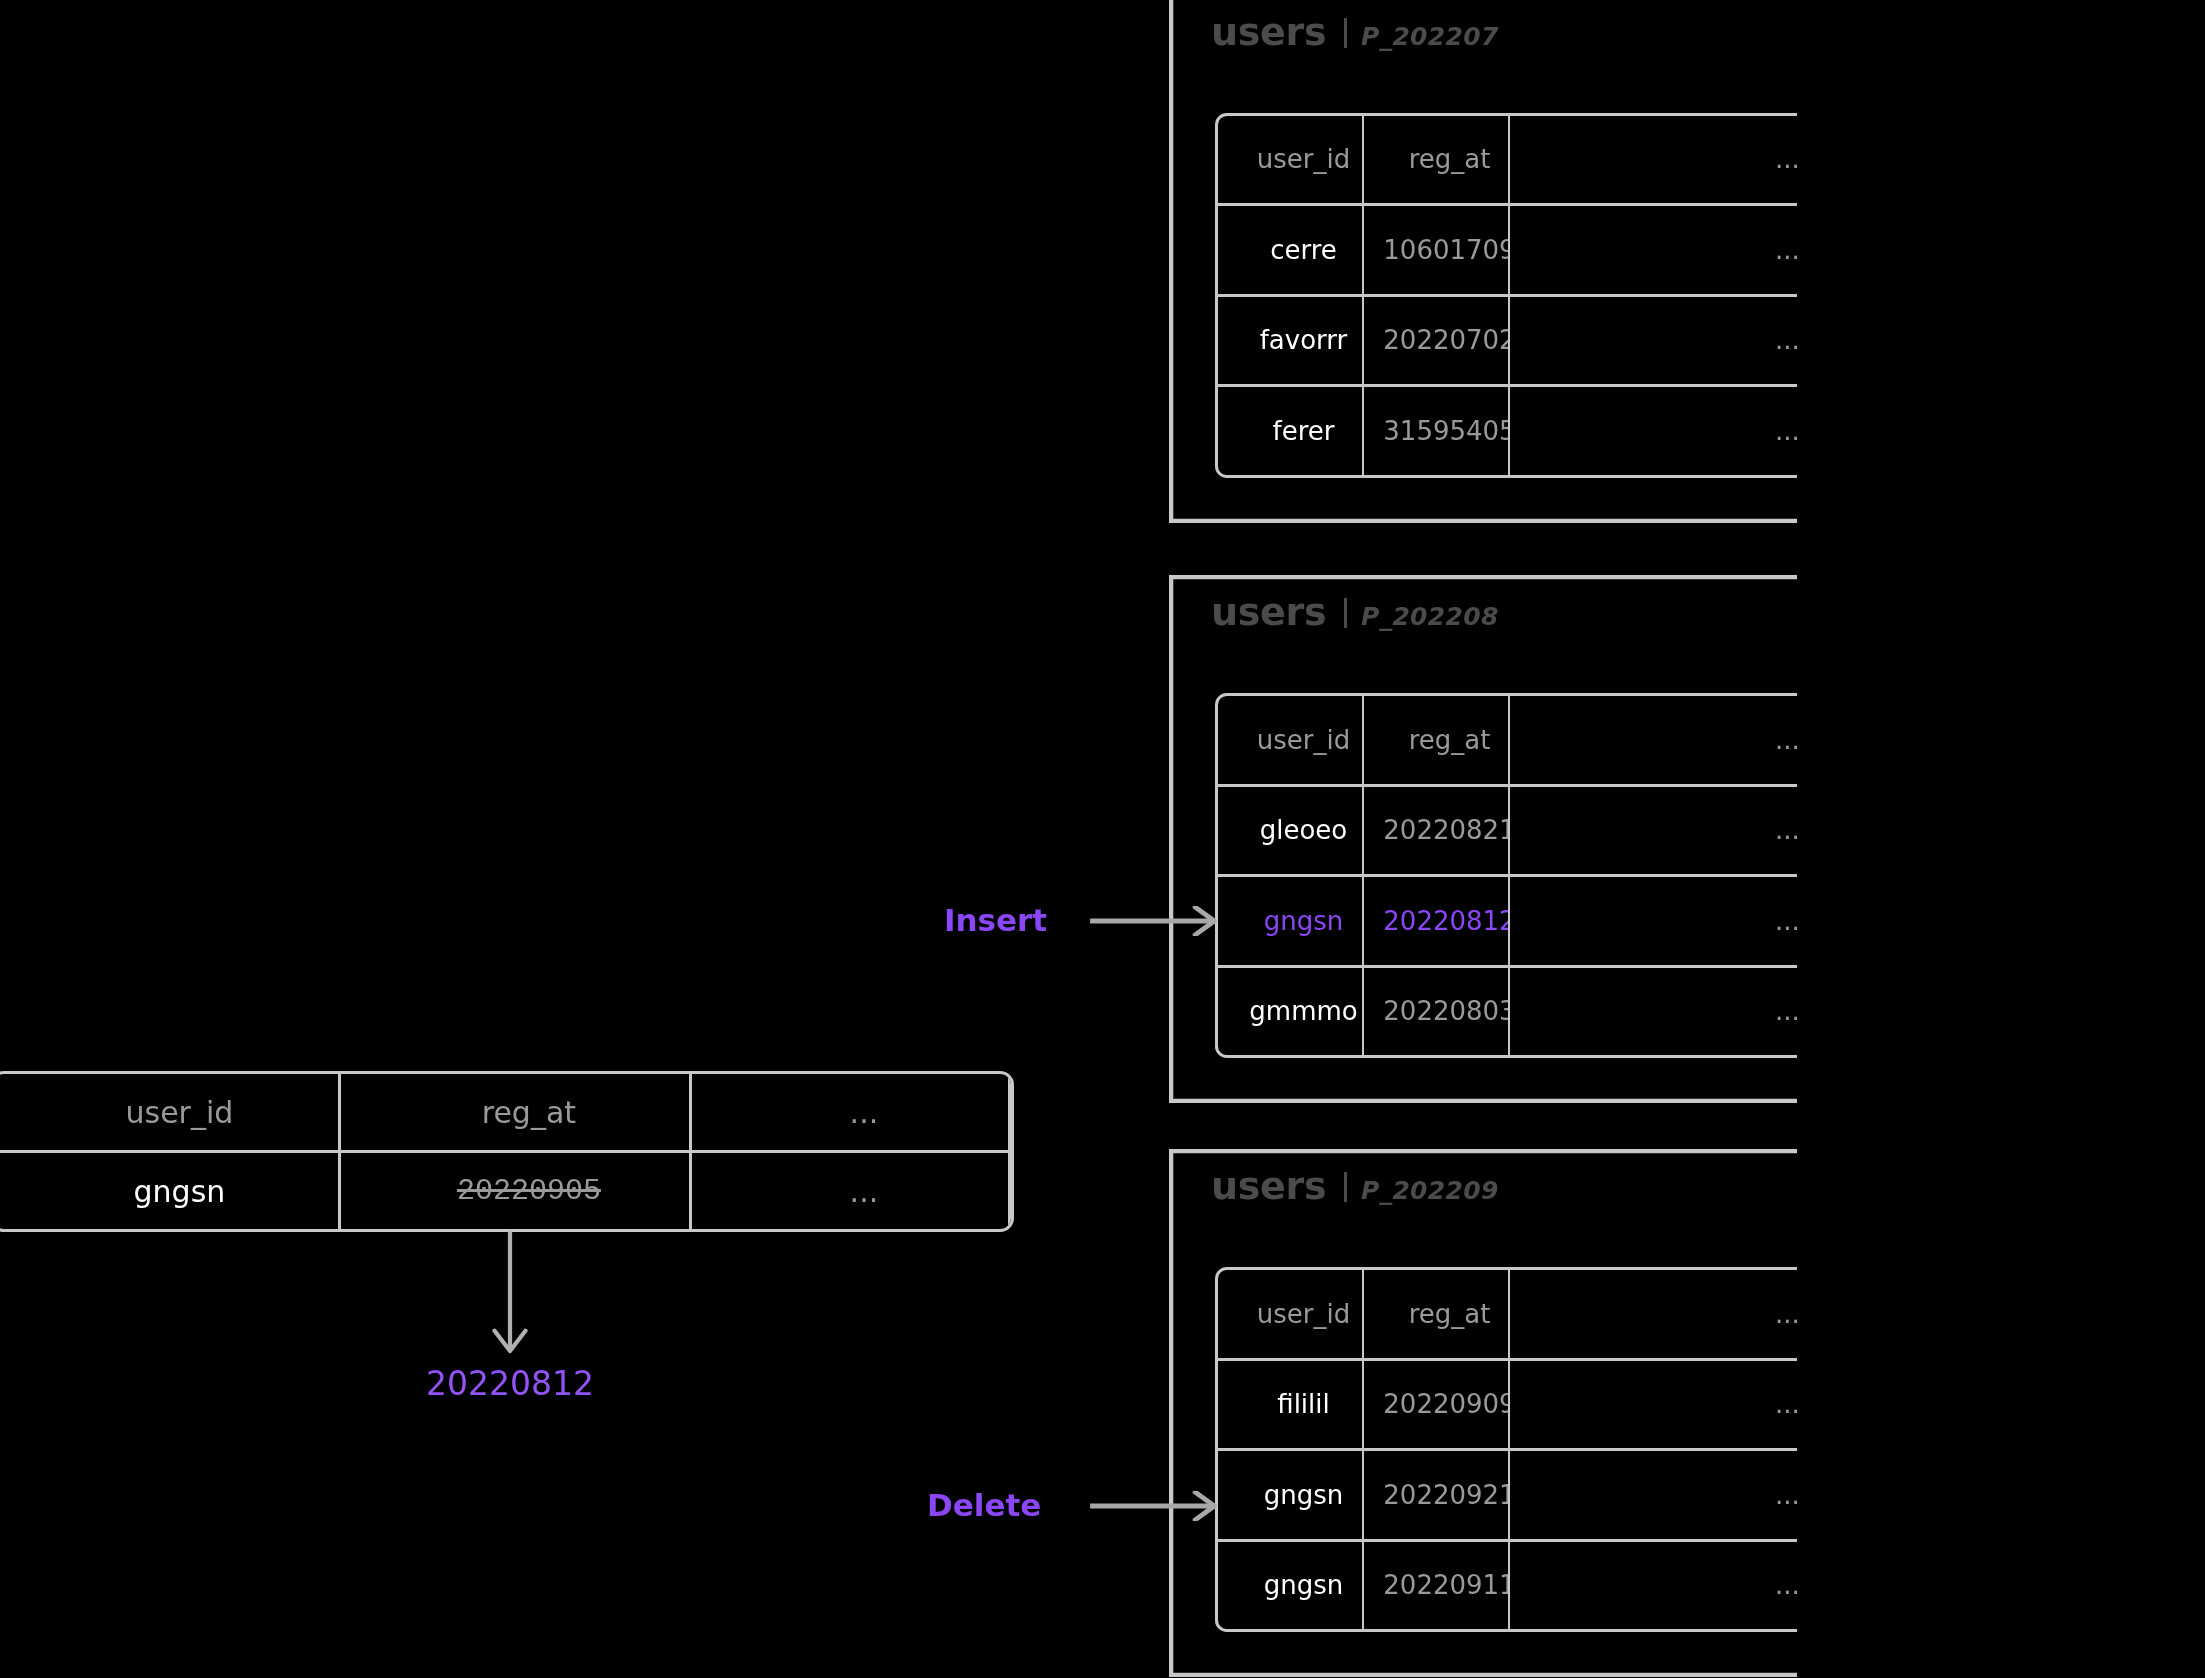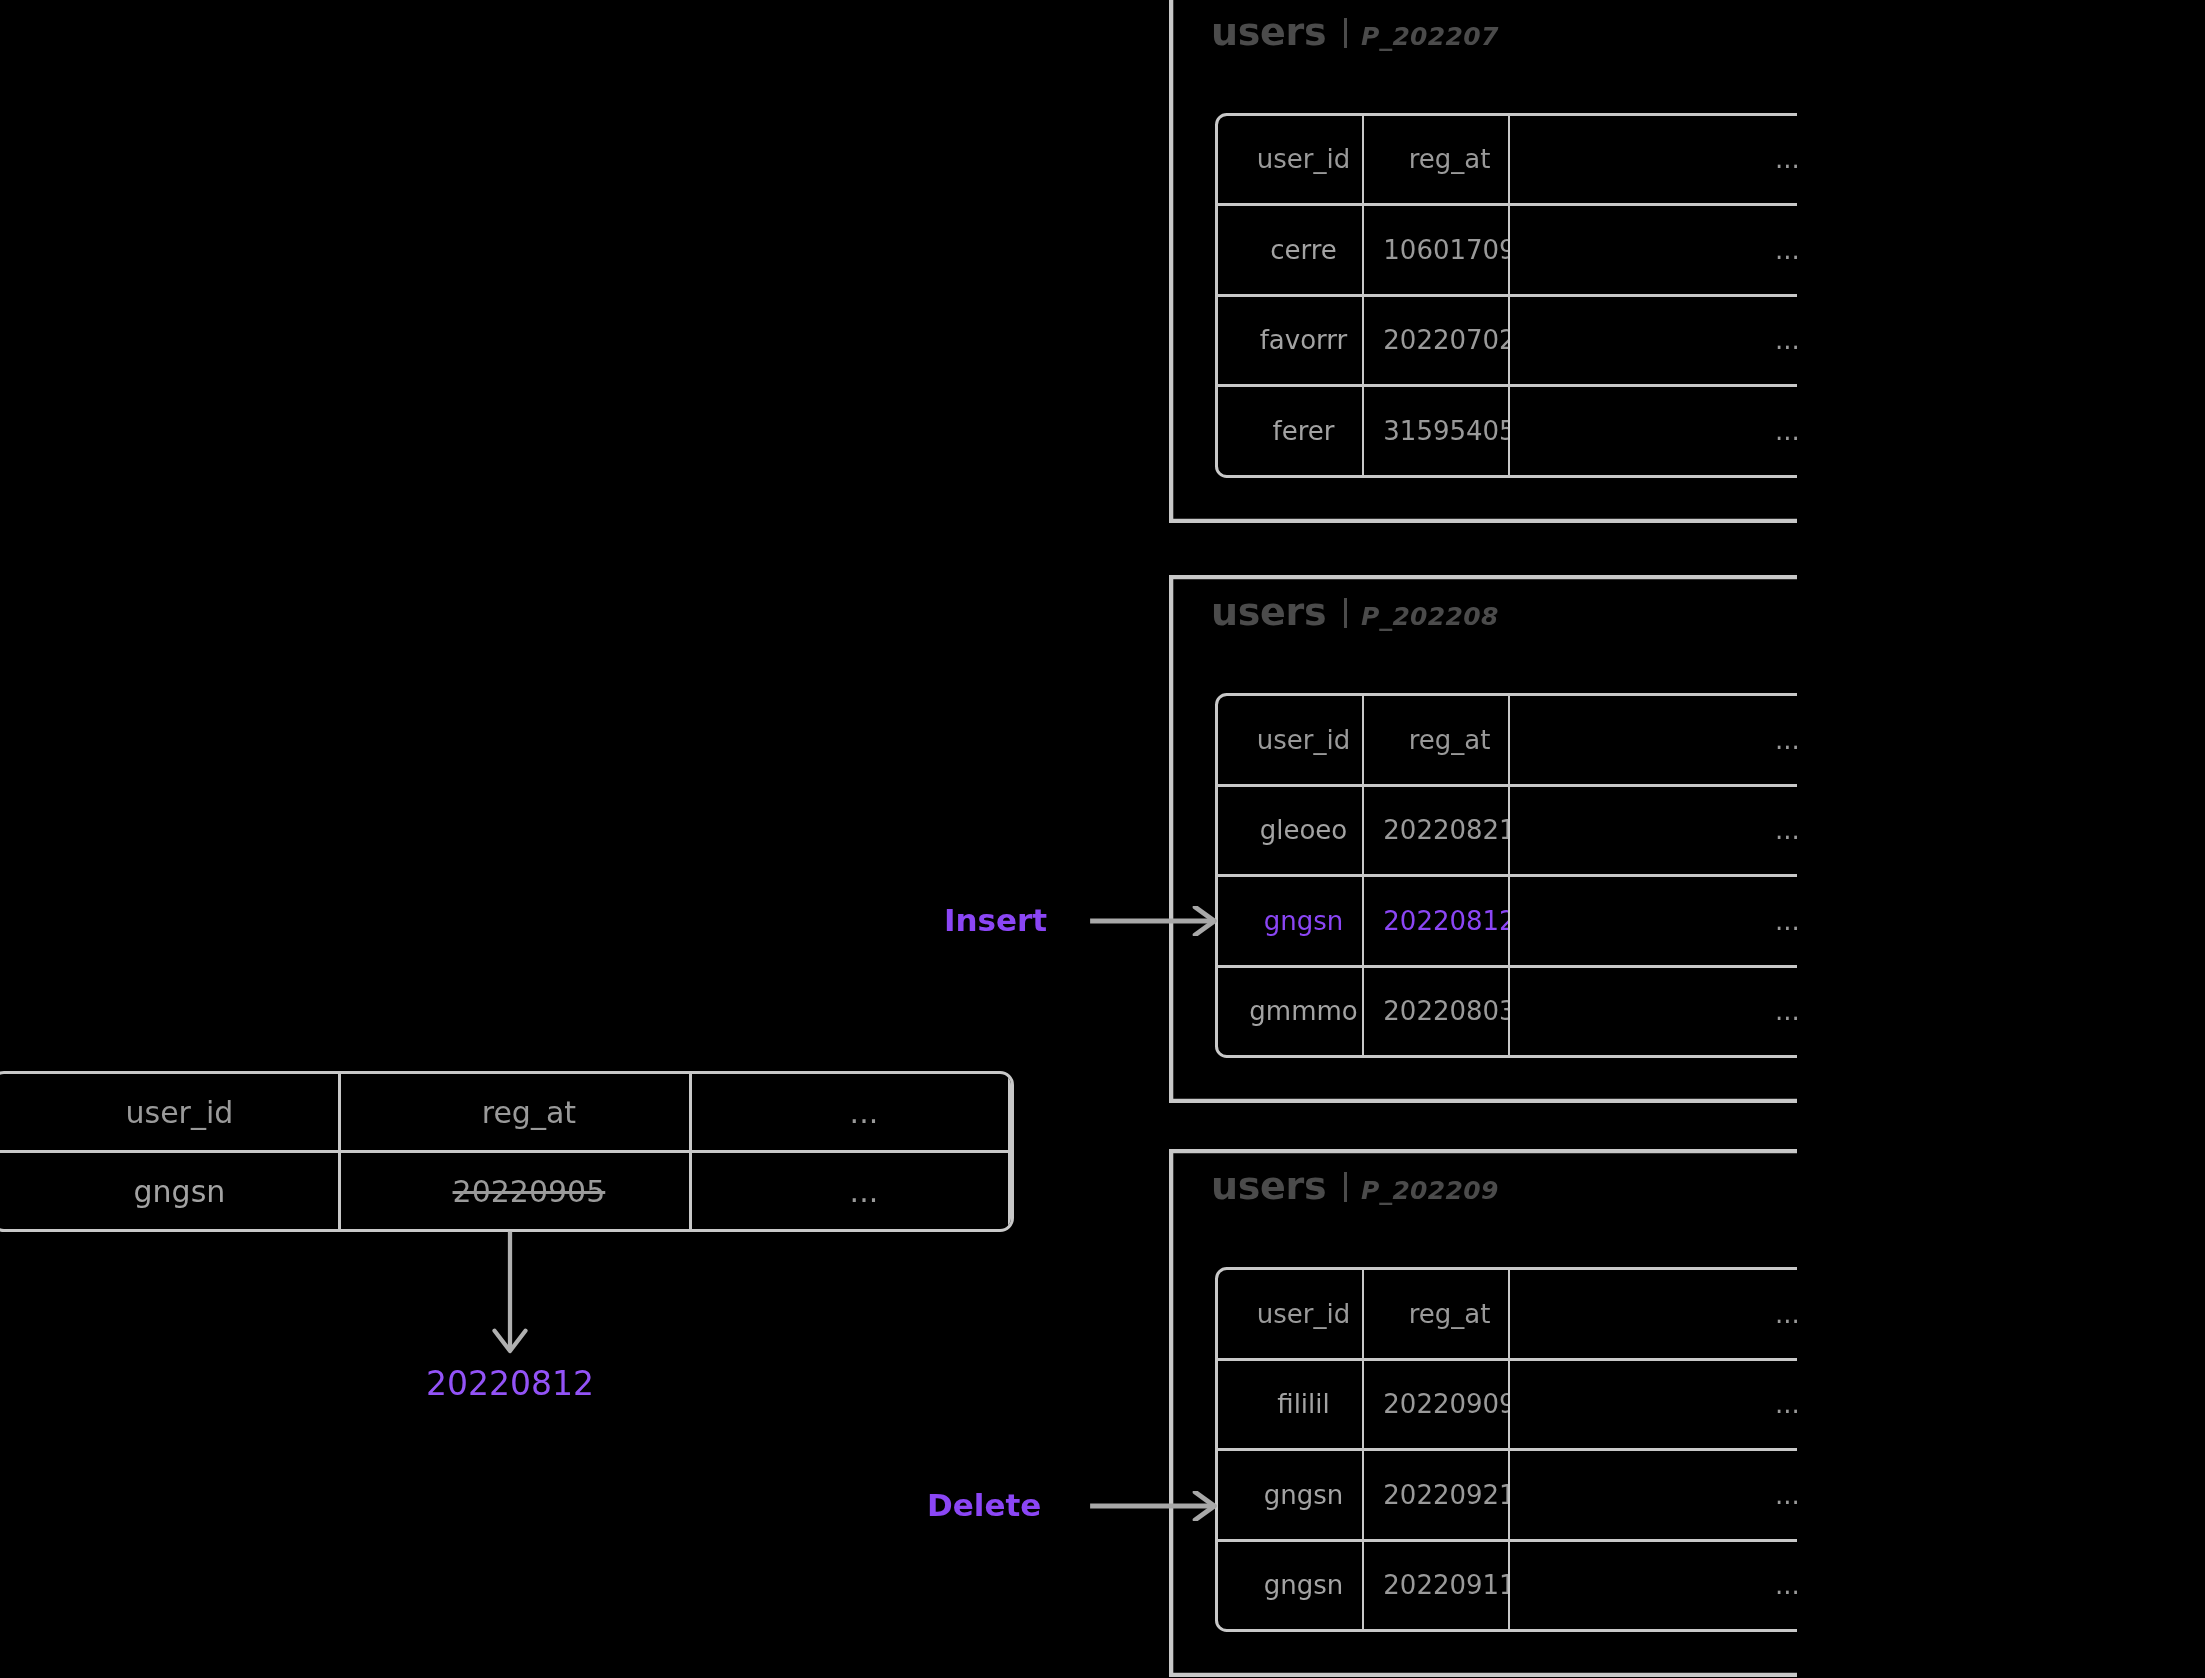--- a/index.html
+++ b/index.html
@@ -88,30 +88,30 @@
     justify-content: center;
     border-right: 2.7px solid #c8c8c8;
     font-size: 26px;
     color: #8d8d8d;
     overflow: hidden;
     white-space: nowrap;
     padding-left: 27px;
   }
   .dcell:last-child { border-right: none; }
 
-  .dcell.c-id   { flex: 0 0 146px; color: #a3a3a3; }
+  .dcell.c-id   { flex: 0 0 146px; color: #ffffff; }
   .dcell.c-date { flex: 0 0 146px; color: #9a9a9a; }
   .dcell.c-more { flex: 1 1 auto; color: #9a9a9a; }
 
   .drow.header .dcell { color: #9a9a9a; }
   .drow.header .dcell.c-more { color: #9a9a9a; }
 
   .dcell.hl { color: #8b46f5; font-weight: 500; }
 
-  .strike { text-decoration: line-through; text-decoration-thickness: 3.2px; }
+  .strike { text-decoration: line-through; text-decoration-thickness: 3.2px; font-family: Liberation Mono, monospace; }
 
   
   #left-table {
     position: absolute;
     left: -9.6px;
     top: 1071px;
     width: 1024px;
     height: 161px;
     box-sizing: border-box;
     border: 3.8px solid #c8c8c8;

